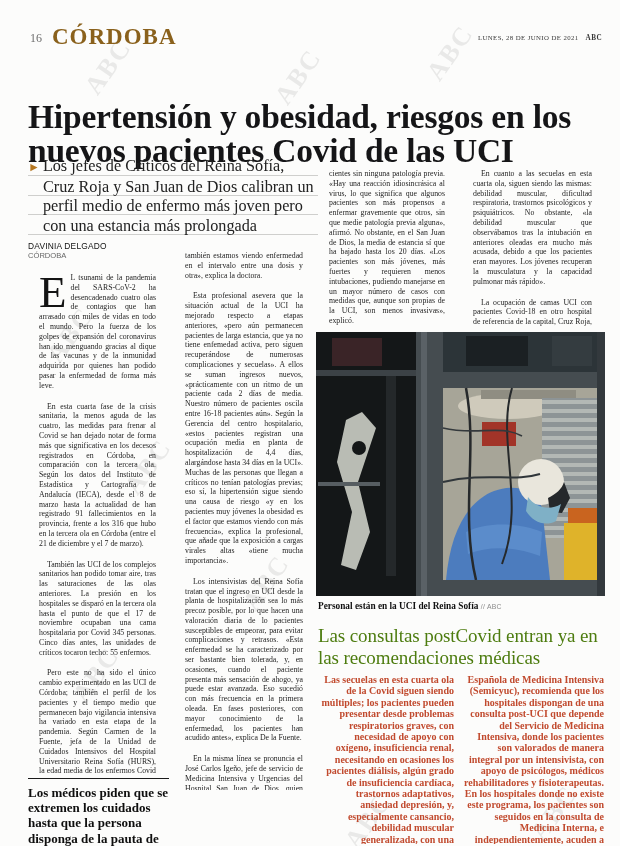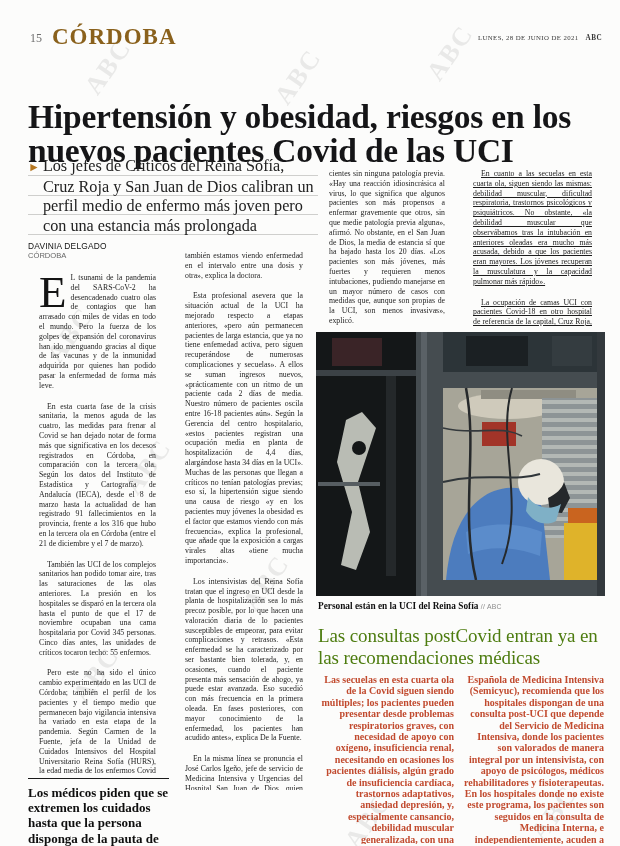--- a/index.html
+++ b/index.html
@@ -44,21 +44,21 @@
   .byplace { position:absolute; left:28px; top:251px; font-family:"Liberation Sans", sans-serif;
              font-size:7.6px; color:#666; }
   
   .bodycol { position:absolute; text-align:justify;
              font-size:7.8px; line-height:9.8px; color:#1d1d1d; overflow:hidden; }
   .bodycol p { margin:11px; }
   .bodycol p.ind { text-indent:8px; }
   #col1 { left:28px;  top:262px; width:139px; height:512px; }
   #col2 { left:174px; top:240px; width:140px; height:550px; }
   #col3 { left:318px; top:158px; width:138px; height:172px; }
-  #col4 { left:462px; top:158px; width:141px; height:172px;text-decoration:underline; }
+  #col4 { left:462px; top:158px; width:141px; height:172px; }
   .dropcap { float:left; font-size:45px; line-height:37px; padding:1px 4px 0 0;
              color:#141414; }
   
   .pullquote { position:absolute; left:28px; top:778px; width:141px;
                border-top:1.4px solid #1a1a1a; padding-top:6px;
                font-size:13px; line-height:15.2px; font-weight:700; color:#0f0f0f; }
   
   .photo { position:absolute; left:316px; top:332px; width:289px; height:264px;
            background:#23292c; overflow:hidden; }
   .photo svg { display:block; width:100%; height:100%; }
@@ -82,21 +82,21 @@
 <div class="wm" style="left:78px;  top:52px;">ABC</div>
 <div class="wm" style="left:268px; top:62px;">ABC</div>
 <div class="wm" style="left:420px; top:38px;">ABC</div>
 <div class="wm" style="left:40px;  top:320px;">ABC</div>
 <div class="wm" style="left:118px; top:452px;">ABC</div>
 <div class="wm" style="left:236px; top:568px;">ABC</div>
 <div class="wm" style="left:66px;  top:660px;">ABC</div>
 <div class="wm" style="left:338px; top:806px;">ABC</div>
 <div class="wm" style="left:524px; top:798px;">ABC</div>
 
-<div class="hdr-num">15</div>
+<div class="hdr-num">16</div>
 <div class="hdr-sec">CÓRDOBA</div>
 <div class="hdr-right">
   <span>LUNES, 28 DE JUNIO DE 2021</span><b>ABC</b>
 </div>
 
 <h1 class="headline">Hipertensión y obesidad, riesgos en los nuevos pacientes Covid de las UCI</h1>
 <div class="deck"><span class="arrow">►</span><span>Los jefes de Críticos del Reina Sofía, Cruz Roja y San Juan de Dios calibran un perfil medio de enfermo más joven pero con una estancia más prolongada</span></div>
 
 <div class="byline">DAVINIA DELGADO</div>
 <div class="byplace">CÓRDOBA</div>

